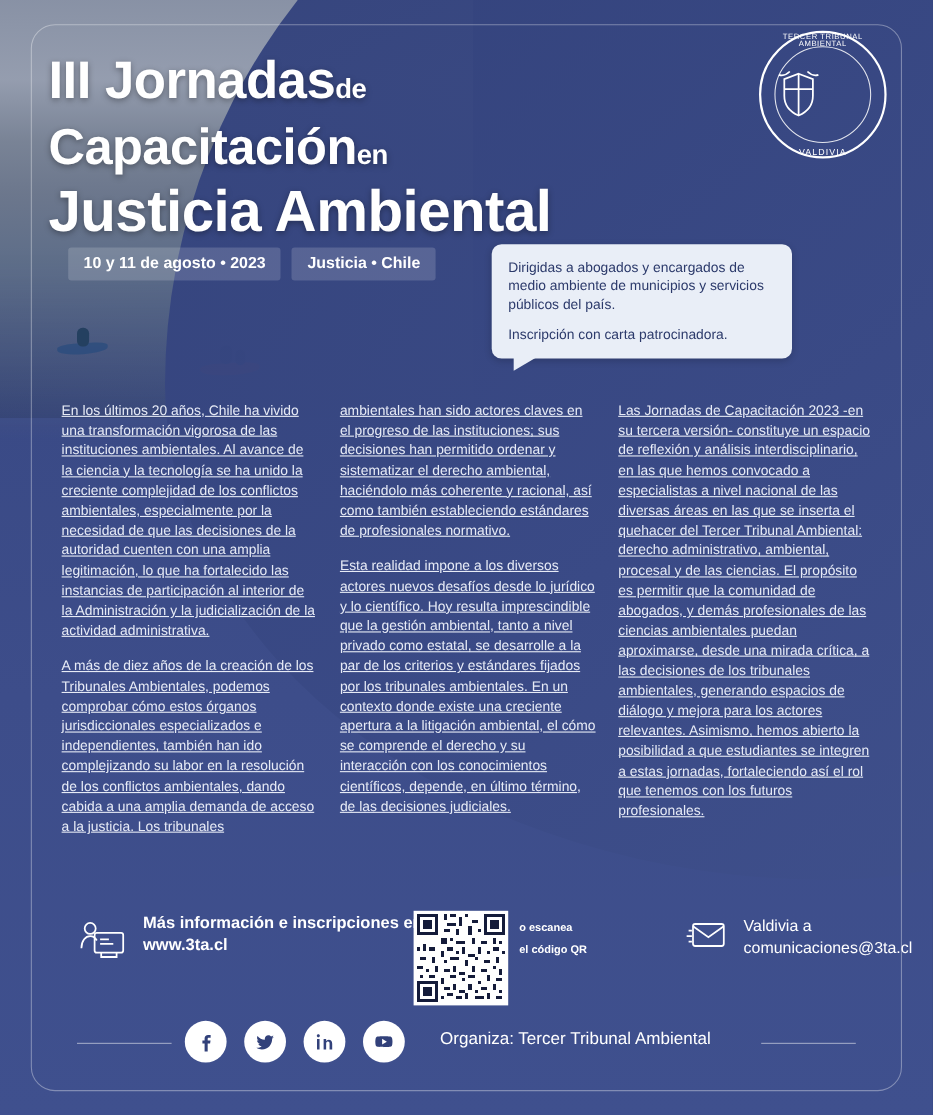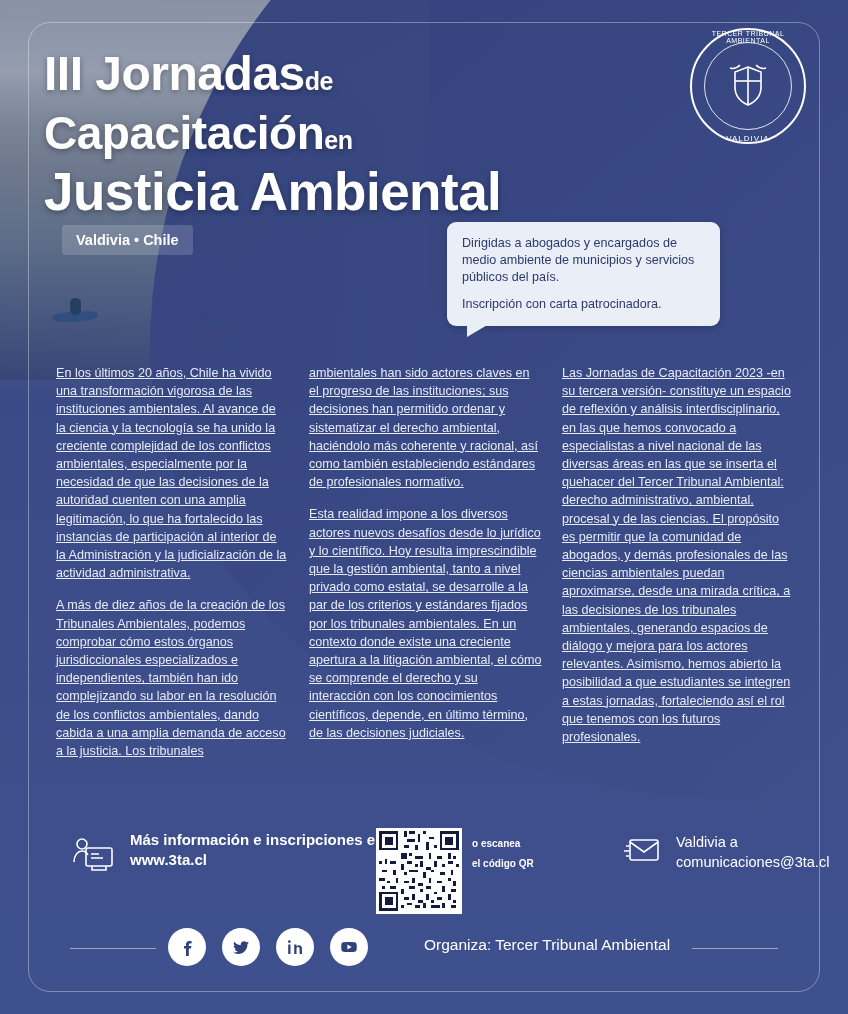--- a/index.html
+++ b/index.html
@@ -57,21 +57,21 @@
   }
 
   
   .seal{
     position:absolute;right:42px;top:28px;width:112px;height:112px;border-radius:50%;
     border:2px solid #fff;display:flex;align-items:center;justify-content:center;
     background:transparent;
   }
   .seal .inner{
     width:86px;height:86px;border-radius:50%;border:1px solid rgba(255,255,255,.85);
-    display:flex;align-items:center;justify-content:center;position:relative;
+    display:flex;align-items:center;position:relative;
   }
   .seal .crest{width:42px;height:46px;display:block;}
   .seal .txt-top,.seal .txt-bot{
     position:absolute;left:0;right:0;text-align:center;color:#fff;font-size:7px;letter-spacing:.5px;
   }
   .seal .txt-top{top:-13px;}
   .seal .txt-bot{bottom:-14px;font-size:8px;letter-spacing:1px;}
 
   
   .title{
@@ -124,21 +124,21 @@
   }
   .qr svg{display:block;}
   .qr-text{position:absolute;left:406px;top:12px;color:#fff;font-size:10px;font-weight:bold;line-height:20px;}
 
   
   .footer{position:absolute;left:0;right:0;bottom:40px;height:46px;}
   .socials{position:absolute;left:168px;top:0;display:flex;gap:16px;}
   .soc{width:38px;height:38px;border-radius:50%;background:#fff;display:flex;align-items:center;justify-content:center;color:#32417a;}
   .soc svg{display:block;}
   .org{
-    position:absolute;left:424px;top:8px;color:#fff;font-size:15.5px;text-align:center;
+    position:absolute;left:400px;top:8px;color:#fff;font-size:15.5px;text-align:center;
   }
   .rule-l{position:absolute;left:70px;top:20px;width:86px;height:1px;background:rgba(255,255,255,.5);}
   .rule-r{position:absolute;right:70px;top:20px;width:86px;height:1px;background:rgba(255,255,255,.5);}
   .icon-line{stroke:#fff;stroke-width:1.6;fill:none;}
 </style>
 </head>
 <body>
 
 <div class="poster">
 
@@ -174,21 +174,22 @@
     <div class="t-line t1">
       <span>III Jornadas</span><span class="t-small">de</span>
     </div>
     <div class="t-line">
       <span>Capacitación</span><span class="t-small">en</span>
     </div>
     <div class="t-line t3">Justicia Ambiental</div>
   </div>
 
   <div class="meta">
-    <div class="chip">Valdivia • Chile</div>
+    <div class="chip">10 y 11 de agosto • 2023</div>
+    <div class="chip">Justicia • Chile</div>
   </div>
 
   <div class="bubble">
     <p>Dirigidas a abogados y encargados de medio ambiente de municipios y servicios públicos del país.</p>
     <p>Inscripción con carta patrocinadora.</p>
   </div>
 
   <div class="cols">
     <div class="col">
       <p>En los últimos 20 años, Chile ha vivido una transformación vigorosa de las instituciones ambientales. Al avance de la ciencia y la tecnología se ha unido la creciente complejidad de los conflictos ambientales, especialmente por la necesidad de que las decisiones de la autoridad cuenten con una amplia legitimación, lo que ha fortalecido las instancias de participación al interior de la Administración y la judicialización de la actividad administrativa.</p>

